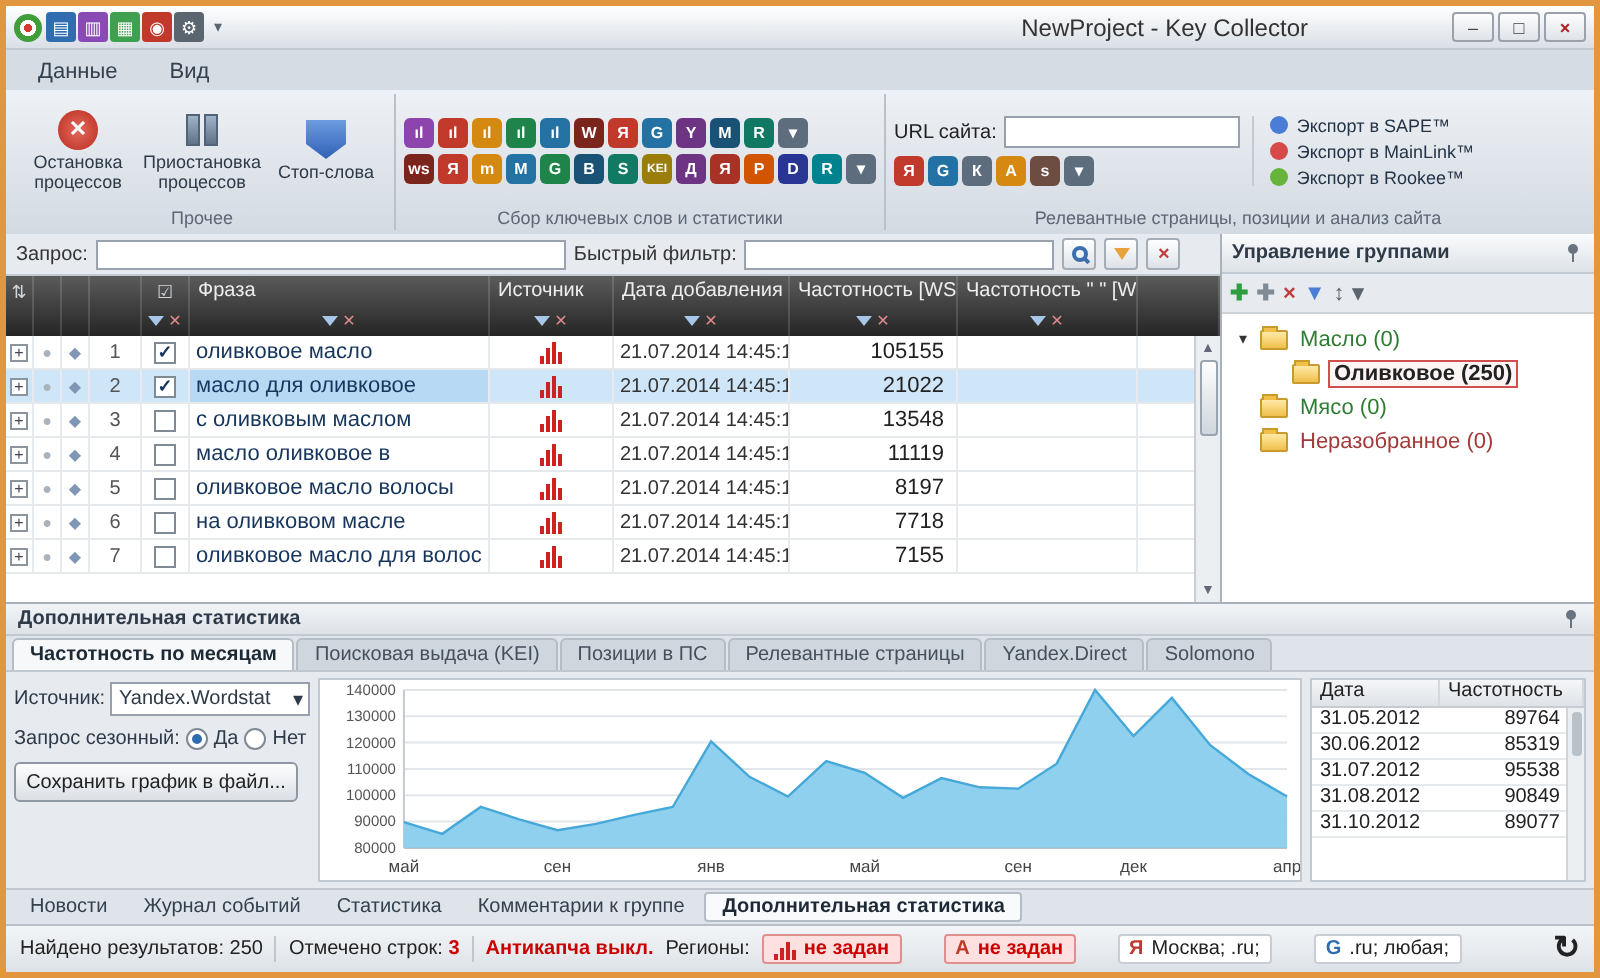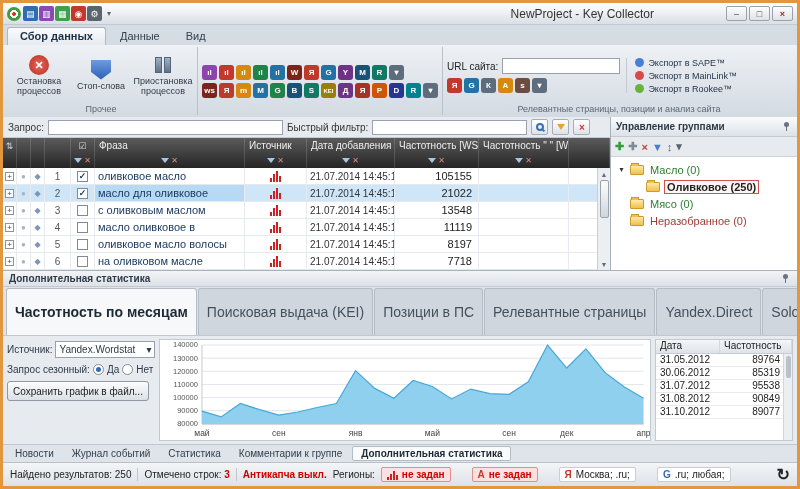--- a/index.html
+++ b/index.html
@@ -96,21 +96,21 @@
   .folder { width:14px; height:10px; background:linear-gradient(#ffe9a8,#f0c04a); border:1px solid #c99b2e; border-radius:1px; position:relative; flex:0 0 14px; }
   .folder::before { content:""; position:absolute; top:-3px; left:0; width:6px; height:2px; background:#f0c04a; border:1px solid #c99b2e; border-bottom:none; }
   .tlabel { font-size:11px; padding:0 2px; }
   .tlabel.tsel { border:1px solid #d05050; background:#fdf4f4; }
 
   
   .stats { flex:0 0 142px; display:flex; flex-direction:column; border-top:1px solid #a9b1bb; background:#e7ebf0; }
   .stats-header { flex:0 0 16px; background:linear-gradient(#f2f4f7,#dde2e8); border-bottom:1px solid #c3c9d0; display:flex; align-items:center; padding:0 6px; font-weight:bold; font-size:10px; color:#2e3a47; }
   .stats-header svg { margin-left:auto; }
   .stats-tabs { flex:0 0 18px; display:flex; gap:1px; padding:1px 3px 0; background:#dfe4ea; align-items:flex-end; border-bottom:1px solid #c0c7cf; }
-  .stab { padding:15px 8px; font-size:14px; background:#cfd6dd; border:1px solid #b4bcc5; border-bottom:none; border-radius:3px 3px 0 0; color:#44505c; white-space:nowrap; }
+  .stab { padding:2px 8px; font-size:10px; background:#cfd6dd; border:1px solid #b4bcc5; border-bottom:none; border-radius:3px 3px 0 0; color:#44505c; white-space:nowrap; }
   .stab.active { background:#f6f8fa; font-weight:bold; color:#1d2935; }
   .stats-body { flex:1; display:flex; padding:3px 4px; gap:4px; min-height:0; }
   .stats-controls { flex:0 0 148px; display:flex; flex-direction:column; gap:6px; font-size:10px; padding-top:2px; color:#2e3a47; }
   .ctrl-row { display:flex; align-items:center; gap:3px; white-space:nowrap; }
   .fake-select { height:17px; border:1px solid #98a1ab; background:#fff; display:inline-flex; align-items:center; justify-content:space-between; padding:0 3px; width:100px; font-size:10px; }
   .radio { width:11px; height:11px; border:1px solid #7f8a95; border-radius:50%; background:#fff; position:relative; display:inline-block; }
   .radio.checked::after { content:""; position:absolute; inset:2px; background:#2f6db0; border-radius:50%; }
   .save-btn { height:20px; width:142px; border:1px solid #8f98a3; border-radius:3px; background:linear-gradient(#fdfdfd,#dbe0e6); display:flex; align-items:center; justify-content:center; font-size:10px; color:#222; }
   .chart-wrap { flex:1; background:#fff; border:1px solid #c3c9d0; min-width:0; }
   .chart-wrap svg { width:100%; height:100%; display:block; }
@@ -148,39 +148,38 @@
     <span class="qat-caret">▾</span>
     <span class="title-text">NewProject - Key Collector</span>
     <span class="win-controls">
       <span class="win-btn">–</span>
       <span class="win-btn">□</span>
       <span class="win-btn close">×</span>
     </span>
   </div>
 
   <div class="ribbon-tabs" id="ribbonTabs">
-      <div class="rtab active">Сбор данных</div>
       <div class="rtab">Данные</div>
       <div class="rtab">Вид</div>
     </div>
 
   <div class="ribbon-body">
     <div class="rgroup">
       <div class="rgroup-body" id="bigButtons">
           <div class="big-btn">
             <span class="bb-icon ic-stop">✕</span>
             <span class="bb-label">Остановка процессов</span>
           </div>
           <div class="big-btn">
+            <span class="bb-icon ic-pause"></span>
+            <span class="bb-label">Приостановка процессов</span>
+          </div>
+          <div class="big-btn">
             <span class="bb-icon ic-shield"></span>
             <span class="bb-label">Стоп-слова</span>
-          </div>
-          <div class="big-btn">
-            <span class="bb-icon ic-pause"></span>
-            <span class="bb-label">Приостановка процессов</span>
           </div>
         </div>
       <div class="rgroup-label">Прочее</div>
     </div>
     <div class="rgroup">
       <div class="rgroup-body">
         <div class="icon-grid">
           <div class="icon-row" id="svcRow1">
               <span class="svc" style="background: rgb(142, 68, 173);">ıl</span>
               <span class="svc" style="background: rgb(192, 57, 43);">ıl</span>
@@ -206,20 +205,21 @@
               <span class="svc" style="background: rgb(154, 125, 10); font-size: 6px;">KEI</span>
               <span class="svc" style="background: rgb(108, 52, 131);">Д</span>
               <span class="svc" style="background: rgb(169, 50, 38);">Я</span>
               <span class="svc" style="background: rgb(211, 84, 0);">P</span>
               <span class="svc" style="background: rgb(40, 53, 147);">D</span>
               <span class="svc" style="background: rgb(0, 131, 143);">R</span>
               <span class="svc" style="background: rgb(93, 109, 126);">▾</span>
             </div>
         </div>
       </div>
+      <div class="rgroup-label">Сбор ключевых слов и статистики</div>
     </div>
     <div class="rgroup">
       <div class="rgroup-body">
         <div class="url-col">
           <div class="url-row">
             <span>URL сайта:</span>
             <input class="url-input" value="" style="">
           </div>
           <div class="icon-row" id="svcRow3">
               <span class="svc" style="background: rgb(192, 57, 43);">Я</span>

